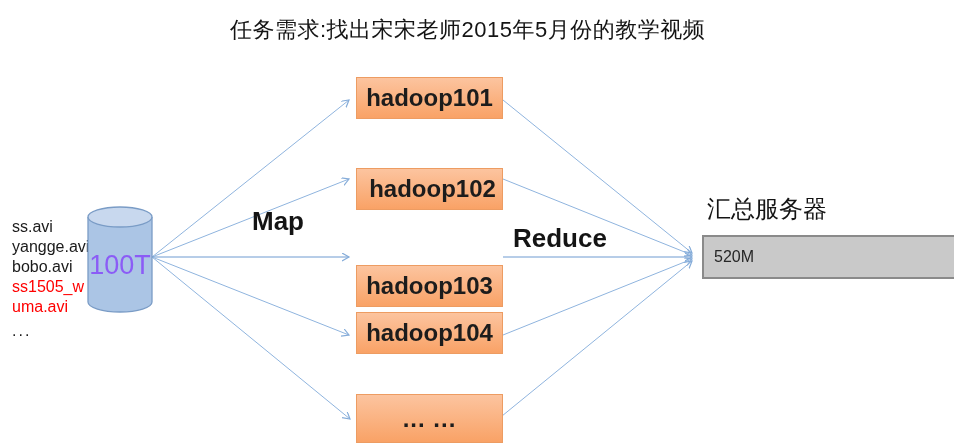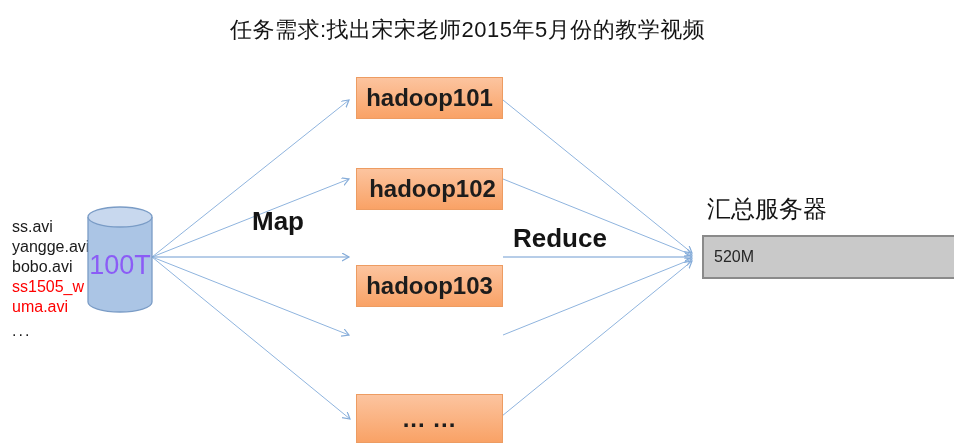--- a/index.html
+++ b/index.html
@@ -91,20 +91,21 @@
     </svg>
   </div>
   <div class="abs cyl-label">100T</div>
 
   <div class="abs stage-label map-label">Map</div>
   <div class="abs stage-label reduce-label">Reduce</div>
 
   <div class="abs node n1">hadoop101</div>
   <div class="abs node n2">hadoop102</div>
   <div class="abs node n3">hadoop103</div>
+  <div class="abs node n4">hadoop104</div>
   <div class="abs node n5">... ...</div>
 
   <div class="abs sum-title">汇总服务器</div>
   <div class="abs sum-box">
     <span class="sum-size">520M</span>
   </div>
 
 </div>
 
 </body></html>

